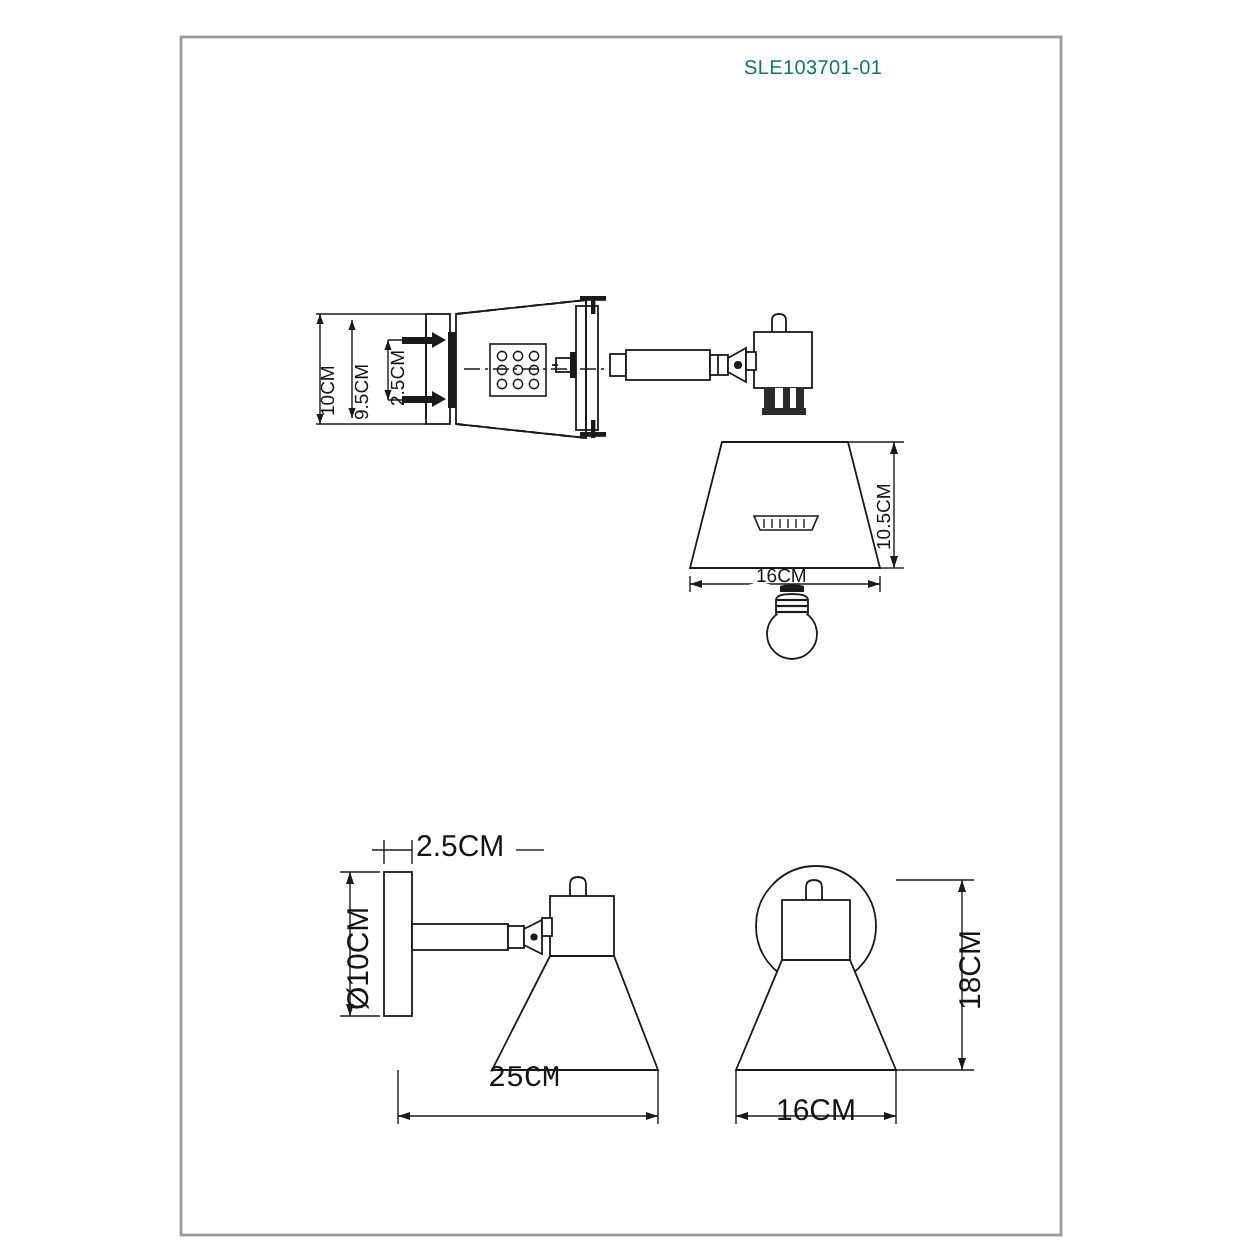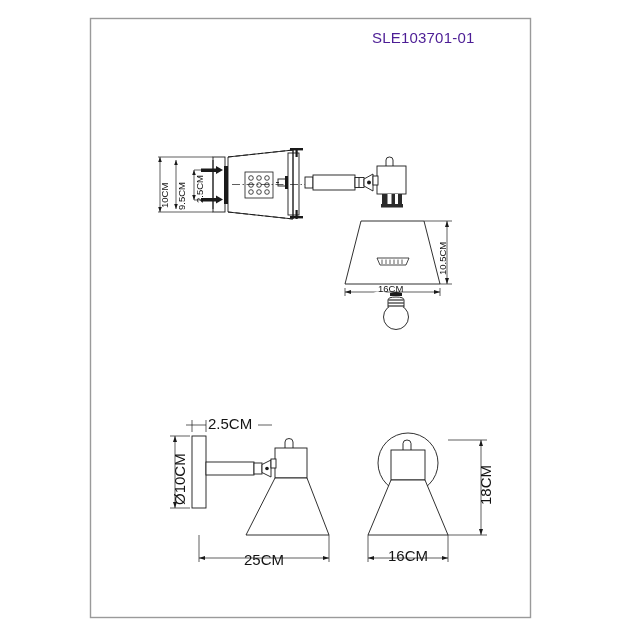--- a/index.html
+++ b/index.html
@@ -23,23 +23,23 @@
   .label {
     position: absolute;
     font-family: "Liberation Sans", sans-serif;
     color: #1a1a1a;
     white-space: nowrap;
     line-height: 1;
   }
   #title {
     left: 372px;
     top: 30px;
-    font-size: 15px;
+    font-size: 10px;
     letter-spacing: 0.2px;
-    color: #4c1d95;
+    color: #0f766e;
     text-align: center;
   }
   .dim {
     font-size: 11px;
     color: #141414;
   }
   .dim-v {
     transform-origin: 0 0;
     transform: rotate(-90deg);
   }
@@ -285,17 +285,17 @@
 <div class="label dim dim-small dim-v" style="left:195px; top:203px;">2.5CM</div>
 
 <div class="label dim dim-small dim-v" style="left:438px; top:275px;">10.5CM</div>
 
 <div class="label dim dim-small" style="left:378px; top:284px;">16CM</div>
 
 <div class="label dim dim-big dim-v" style="left:172px; top:505px;">Ø10CM</div>
 
 <div class="label dim dim-big" style="left:208px; top:416px;">2.5CM</div>
 
-<div class="label dim dim-big" style="left:244px; top:552px;">25CM</div>
+<div class="label dim dim-big" style="left:244px; top:532px;font-family:Liberation Mono, monospace;">25CM</div>
 
 <div class="label dim dim-big dim-v" style="left:478px; top:505px;">18CM</div>
 
 <div class="label dim dim-big" style="left:388px; top:548px;">16CM</div>
 
 </body></html>

